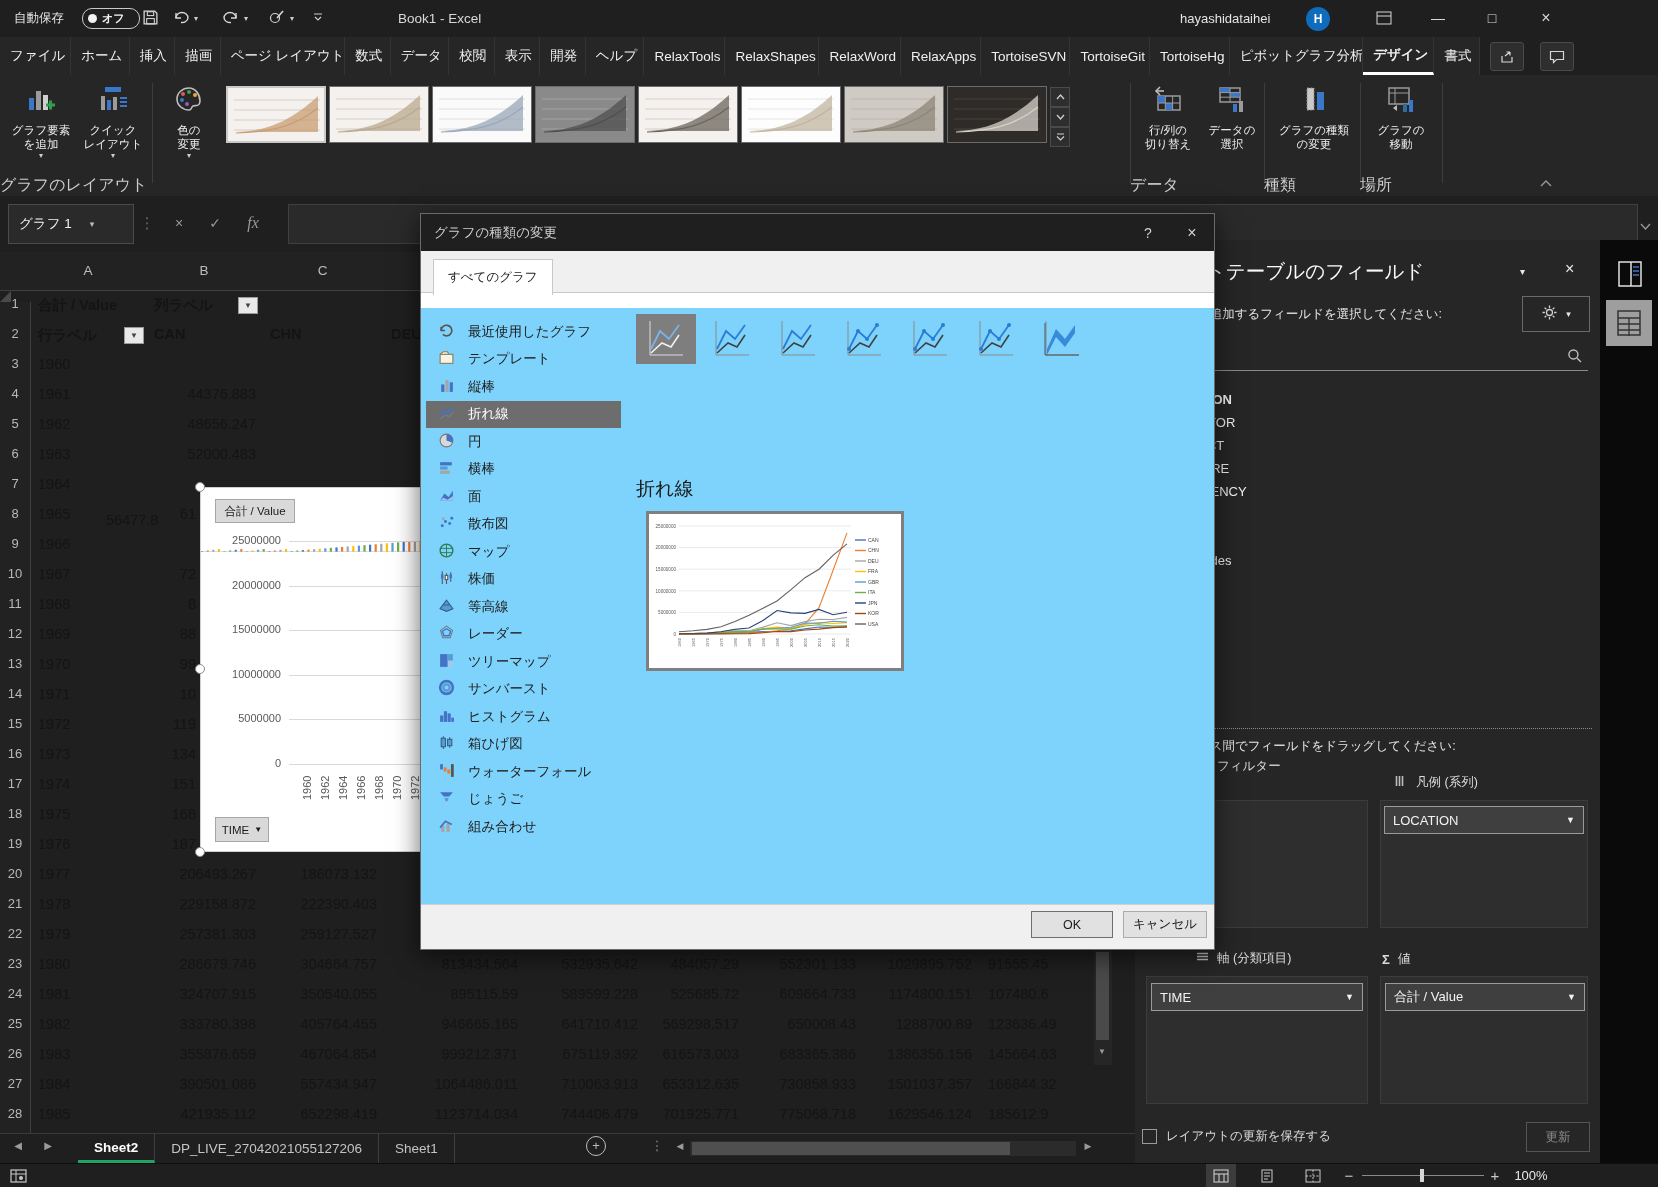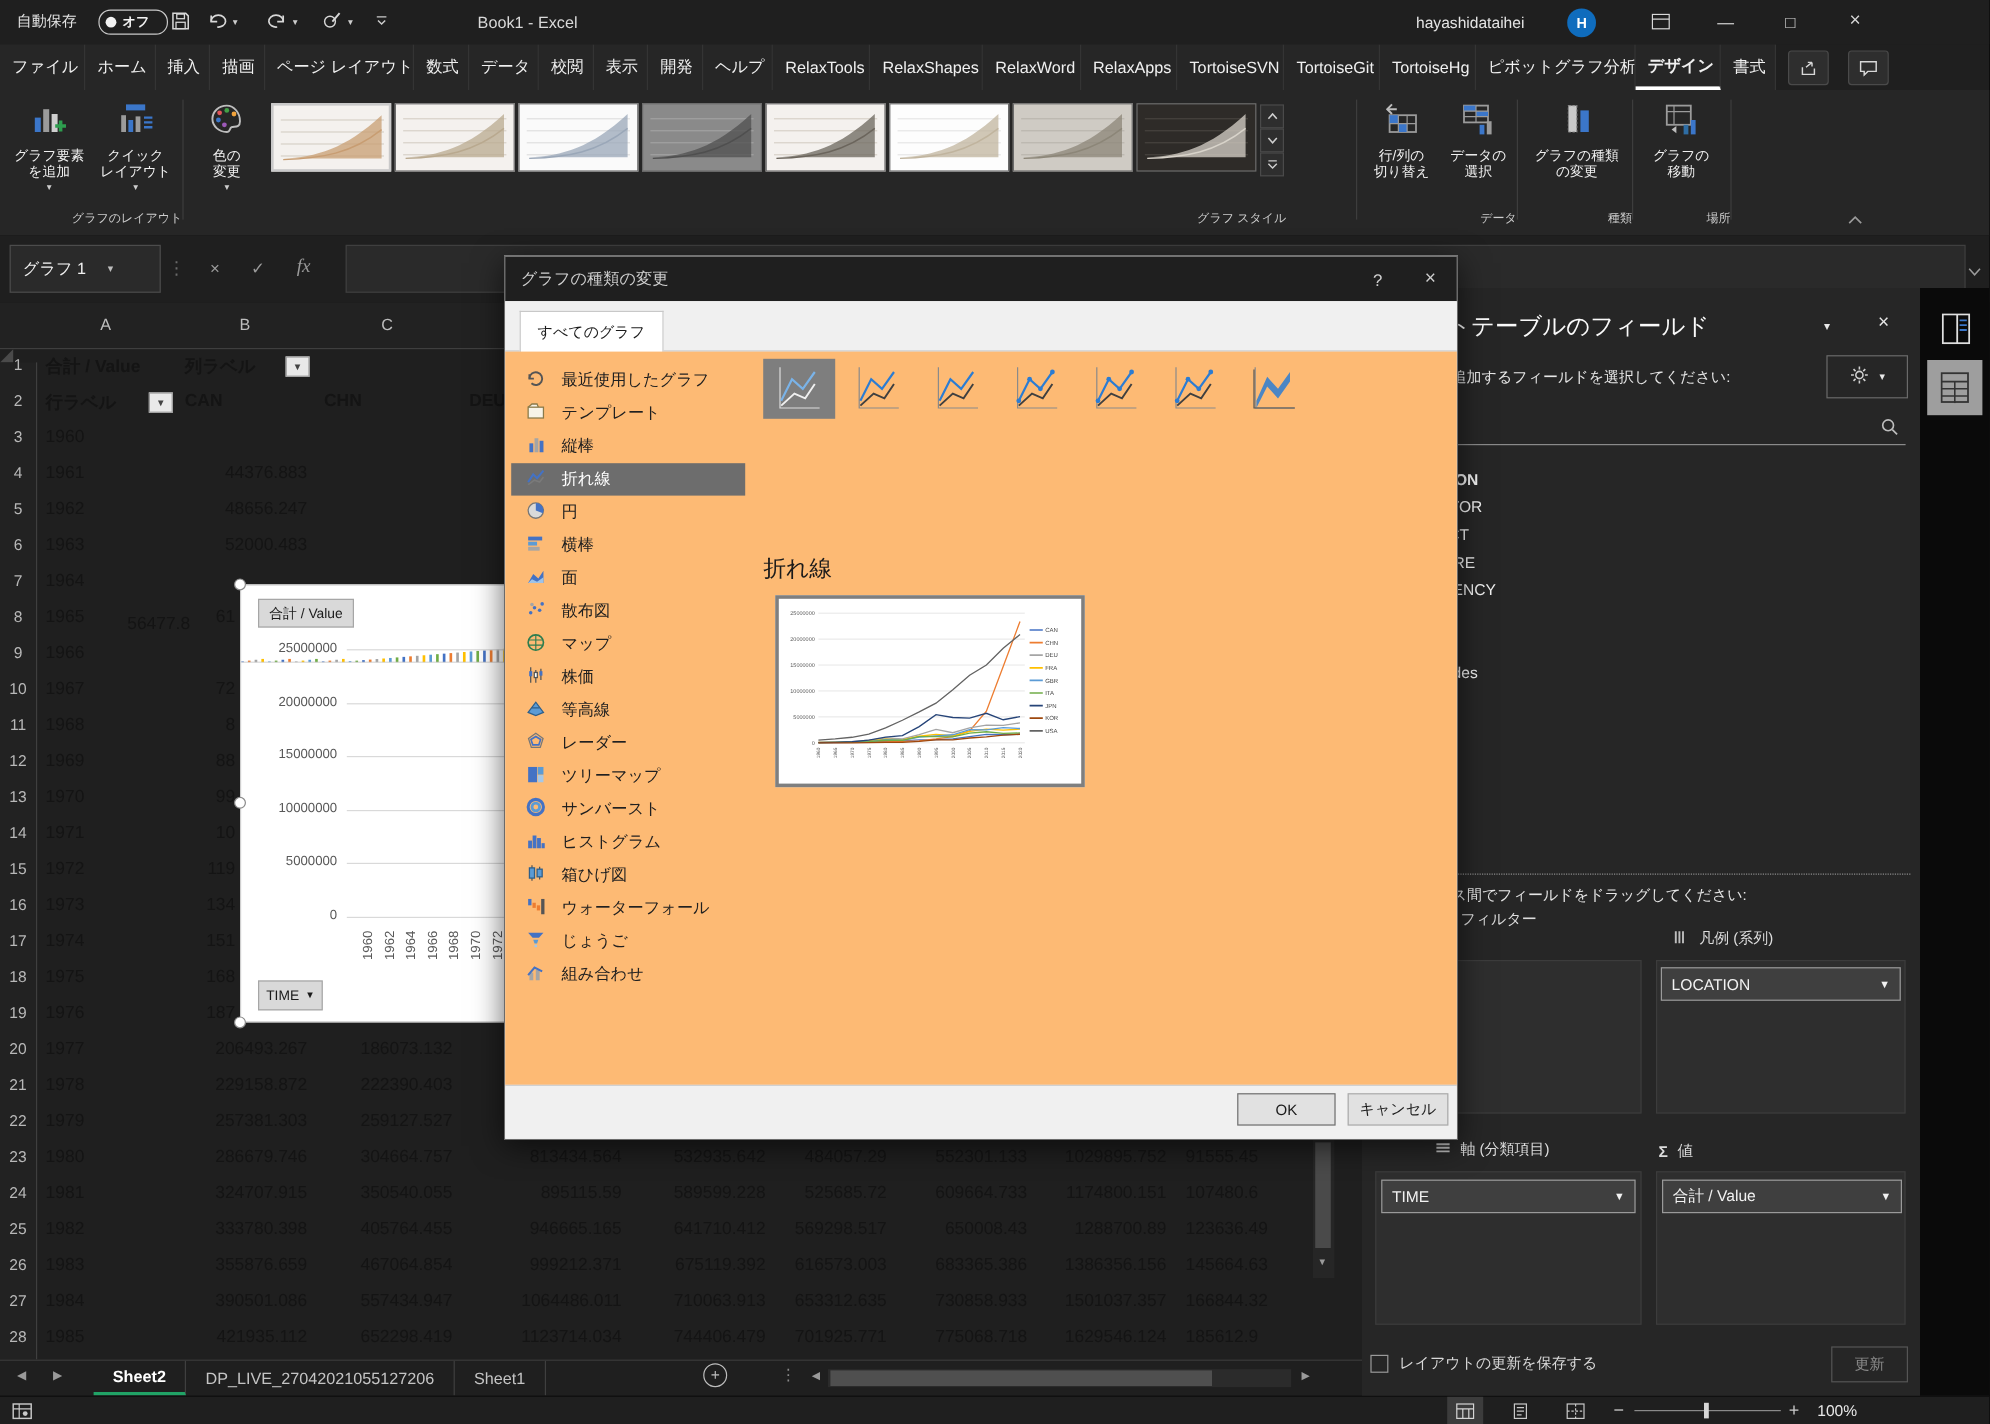--- a/index.html
+++ b/index.html
@@ -21,21 +21,21 @@
   #tabsrow .rtab{flex:0 1 auto;min-width:0;overflow:hidden;white-space:nowrap;display:flex;align-items:center;
                  padding:0 10px;font-size:13.5px;color:#f0f0f0;border-right:1px solid #343434;}
   #tabsrow .rtab.active{font-weight:bold;border-bottom:3px solid #fff;}
   .tabicon{position:absolute;top:42px;width:32px;height:27px;border:1px solid #4a4a4a;border-radius:3px;background:#2e2e2e;
            display:flex;align-items:center;justify-content:center;}
   
   #ribbon{position:absolute;left:0;top:75px;width:1658px;height:121px;background:#262626;border-bottom:1px solid #141414;}
   .rbtn{position:absolute;top:9px;display:flex;flex-direction:column;align-items:center;color:#f0f0f0;}
   .rbtn .lbl{white-space:pre-line;text-align:center;font-size:11.5px;line-height:1.25;margin-top:4px;}
   .chev{font-size:8px;color:#cdcdcd;line-height:1;}
-  .glabel{position:absolute;top:100px;font-size:10px;color:#cdcdcd;text-align:right;}
+  .glabel{position:absolute;top:100px;font-size:16px;color:#cdcdcd;text-align:left;}
   .vsep{position:absolute;top:8px;width:1px;height:100px;background:#3d3d3d;}
   .thumb{position:absolute;top:11px;width:100px;height:57px;border:1px solid #6b6b6b;box-sizing:border-box;}
   .thumb.sel{border:2px solid #c9c9c9;}
   .galbtn{position:absolute;width:18px;height:18px;border:1px solid #4a4a4a;background:#2e2e2e;color:#cfcfcf;
           display:flex;align-items:center;justify-content:center;font-size:8px;}
   
   #fbar{position:absolute;left:0;top:196px;width:1658px;height:56px;background:#1f1f1f;}
   #namebox{position:absolute;left:8px;top:8px;width:114px;height:38px;background:#2a2a2a;border:1px solid #4c4c4c;
            display:flex;align-items:center;padding-left:10px;color:#f0f0f0;font-size:13.5px;}
   #fxinput{position:absolute;left:288px;top:8px;width:1348px;height:38px;background:#2a2a2a;border:1px solid #3f3f3f;}
@@ -57,21 +57,21 @@
   .xtick{position:absolute;font-size:11px;color:#595959;transform:rotate(-90deg);transform-origin:left top;white-space:nowrap;}
   
   #dialog{position:absolute;left:420px;top:213px;width:795px;height:737px;background:#fff;border:1px solid #6a6a6a;
           box-shadow:0 6px 24px rgba(0,0,0,.6);box-sizing:border-box;z-index:9;}
   #dlg-title{position:absolute;left:0;top:0;width:100%;height:37px;background:#1f1f1f;color:#cfcfcf;font-size:13.5px;
              display:flex;align-items:center;padding-left:13px;box-sizing:border-box;}
   .dlg-tbtn{position:absolute;top:0;width:44px;height:37px;display:flex;align-items:center;justify-content:center;color:#cfcfcf;font-size:14px;}
   #dlg-tabstrip{position:absolute;left:0;top:37px;width:100%;height:42px;background:#f0f0f0;border-bottom:1px solid #c8c8c8;box-sizing:border-box;}
   #dlg-tab{position:absolute;left:12px;top:8px;height:35px;padding:0 14px;background:#fff;border:1px solid #c8c8c8;border-bottom:none;
            display:flex;align-items:center;color:#1a1a1a;font-size:12.5px;}
-  #dlg-body{position:absolute;left:0;top:79px;width:100%;height:613px;background:#fdba74;text-align:center;}
+  #dlg-body{position:absolute;left:0;top:94px;width:100%;height:613px;background:#7dd3fc;}
   .ctype{position:absolute;left:5px;width:195px;height:27px;display:flex;align-items:center;gap:13px;padding-left:12px;
          color:#202020;font-size:13.5px;box-sizing:border-box;}
   .ctype.sel{background:#6d6d6d;color:#fff;}
   .subtype{position:absolute;top:6px;width:60px;height:50px;display:flex;align-items:center;justify-content:center;}
   .subtype.sel{background:#7e7e7e;}
   #dlg-sub-h{position:absolute;left:215px;top:168px;font-size:19px;color:#1a1a1a;}
   #dlg-preview{position:absolute;left:225px;top:203px;width:252px;height:154px;border:3px solid #7f7f7f;background:#fff;}
   #dlg-footer{position:absolute;left:0;bottom:0;width:100%;height:45px;background:#f0f0f0;border-top:1px solid #d0d0d0;box-sizing:border-box;}
   .dlgbtn{position:absolute;top:6px;height:27px;background:#e1e1e1;border:1px solid #8f8f8f;color:#1a1a1a;font-size:12.5px;
           display:flex;align-items:center;justify-content:center;box-sizing:border-box;}
@@ -239,21 +239,20 @@
         <svg width="9" height="6" viewBox="0 0 9 6">
           <path d="M1 1l3.5 4L8 1" fill="none" stroke="#cfcfcf" stroke-width="1.3"></path>
         </svg>
       </div>
     <div class="galbtn" style="left:1050px;top:52px;">
         <svg width="9" height="8" viewBox="0 0 9 8">
           <path d="M1 1h7" stroke="#cfcfcf"></path>
           <path d="M1 3.5l3.5 3.5L8 3.5" fill="none" stroke="#cfcfcf" stroke-width="1.2"></path>
         </svg>
       </div>
-    <div class="glabel" style="left:152px;width:920px;">グラフ スタイル</div>
     <div class="vsep" style="left:1130px;"></div>
 
     <div class="rbtn" style="left:1136px;width:64px;">
       <span><svg width="32" height="32" viewBox="0 0 32 32">
             <path d="M8 3l-4 4 4 4" fill="none" stroke="#bdbdbd" stroke-width="1.6"></path>
             <path d="M4 7h8" stroke="#bdbdbd" stroke-width="1.6"></path>
             <rect x="6" y="12" width="22" height="14" fill="none" stroke="#9b9b9b" stroke-width="1.5"></rect>
             <rect x="6" y="12" width="7.3" height="7" fill="#3b76c9"></rect>
             <rect x="13.3" y="19" width="7.3" height="7" fill="#3b76c9"></rect>
             <path d="M6 19h22M13.3 12v14M20.6 12v14" stroke="#9b9b9b"></path>

